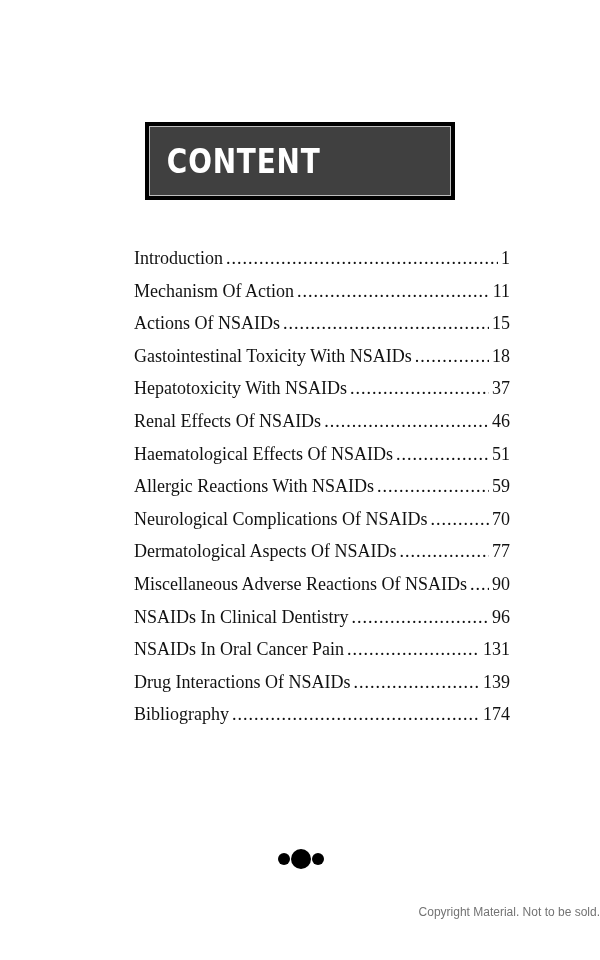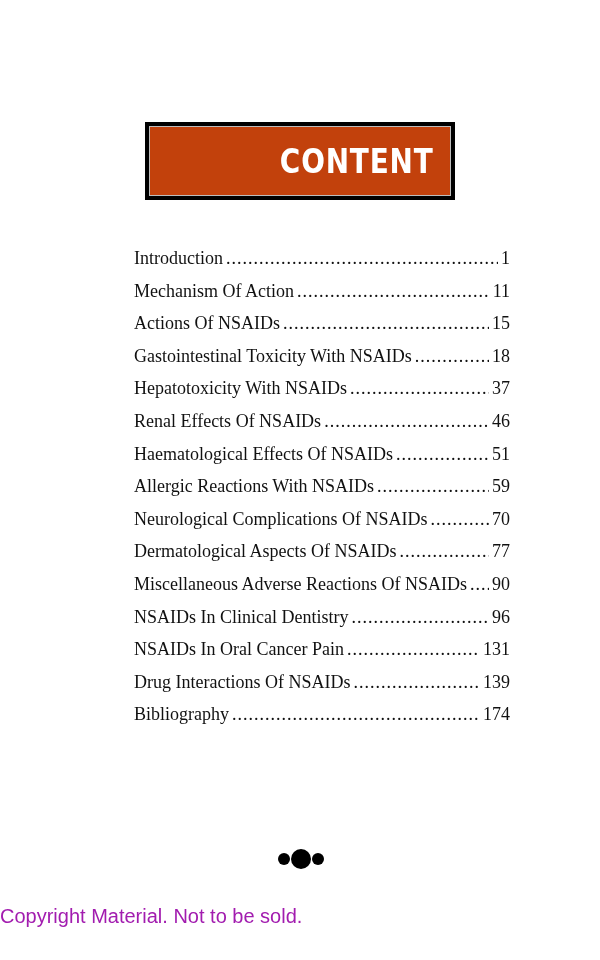--- a/index.html
+++ b/index.html
@@ -3,22 +3,22 @@
 <meta charset="utf-8">
 <style>
   html, body { margin: 0; padding: 0; background: #ffffff; }
   body { width: 600px; height: 960px; position: relative; overflow: hidden; }
   .title-box {
     position: absolute; left: 145px; top: 122px; width: 310px; height: 78px;
     background: #000; box-sizing: border-box; padding: 4px;
   }
   .title-inner {
     width: 100%; height: 100%; box-sizing: border-box;
-    background: #c2410c; border: 1.5px solid #bdbdbd;
-    display: flex; align-items: center; justify-content: flex-end;
+    background: #404040; border: 1.5px solid #bdbdbd;
+    display: flex; align-items: center; justify-content: flex-start;
   }
   .title-text {
     color: #ffffff; font-family: "DejaVu Sans", sans-serif; font-weight: bold;
     font-size: 34px; letter-spacing: 1px; transform: scaleX(0.82);
   }
   .toc {
     position: absolute; left: 90px; top: 248px; width: 420px;
     font-family: "Liberation Serif", serif; font-size: 18px; color: #111;
   }
   .toc-row {
@@ -33,22 +33,22 @@
   }
   .toc-page { flex: 0 0 auto; text-align: right; }
   .ornament {
     position: absolute; left: 275px; top: 848px; width: 52px; height: 22px;
     display: flex; align-items: center; justify-content: center; gap: 1px;
   }
   .dot { background: #000; border-radius: 50%; }
   .dot.small { width: 12px; height: 12px; }
   .dot.big { width: 20px; height: 20px; }
   .footer {
-    position: absolute; left: 0; top: 905px; width: 600px; text-align: left;
-    font-family: "Liberation Sans", sans-serif; font-size: 20px; color: #a21caf;
+    position: absolute; left: 0; top: 905px; width: 600px; text-align: right;
+    font-family: "Liberation Sans", sans-serif; font-size: 12px; color: #737373;
   }
 </style>
 </head>
 <body>
 
 <div class="title-box">
   <div class="title-inner">
     <span class="title-text">CONTENT</span>
   </div>
 </div>

